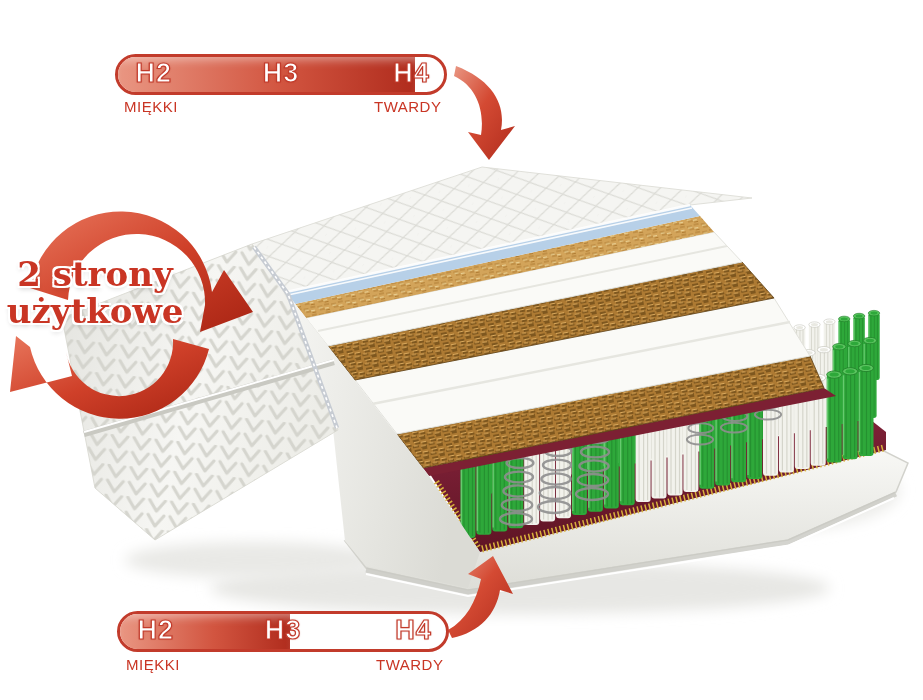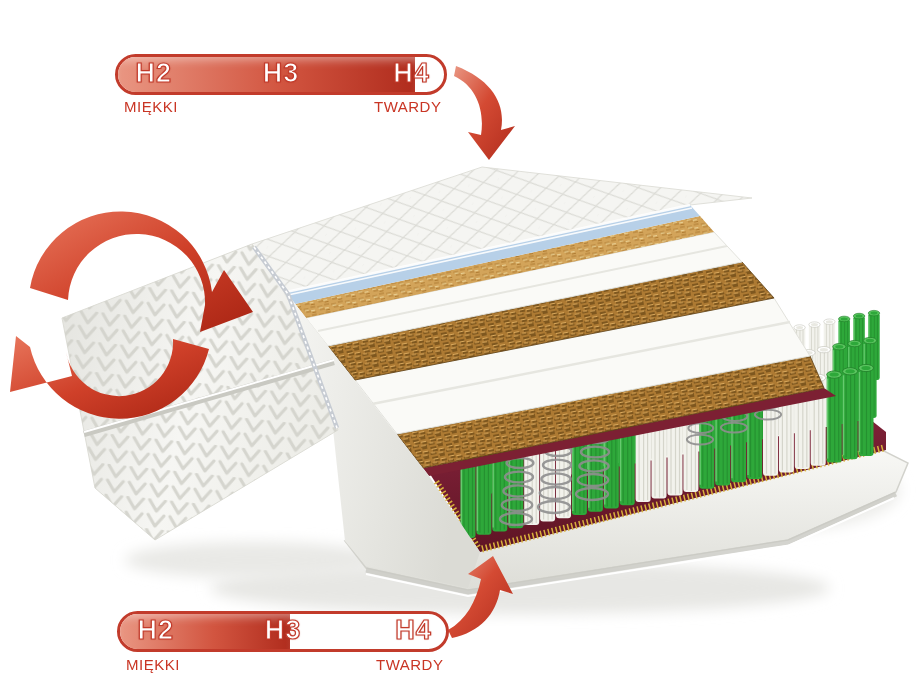--- a/index.html
+++ b/index.html
@@ -265,14 +265,18 @@
 
   <div class="scale" style="left:117px;top:611px;">
     <div class="fill" style="width: 52%;"></div>
     <span class="lvl" style="left:11%;">H2</span>
     <span class="lvl" style="left:50%;">H3</span>
     <span class="lvl" style="left:90%;">H4</span>
   </div>
   <div class="sublabel" style="left:126px;top:656px;">MIĘKKI</div>
   <div class="sublabel" style="left:376px;top:656px;">TWARDY</div>
 
+  <div class="two-sides">
+    <div>2 strony</div>
+    <div>użytkowe</div>
+  </div>
 
 </div>
 
 </body></html>

